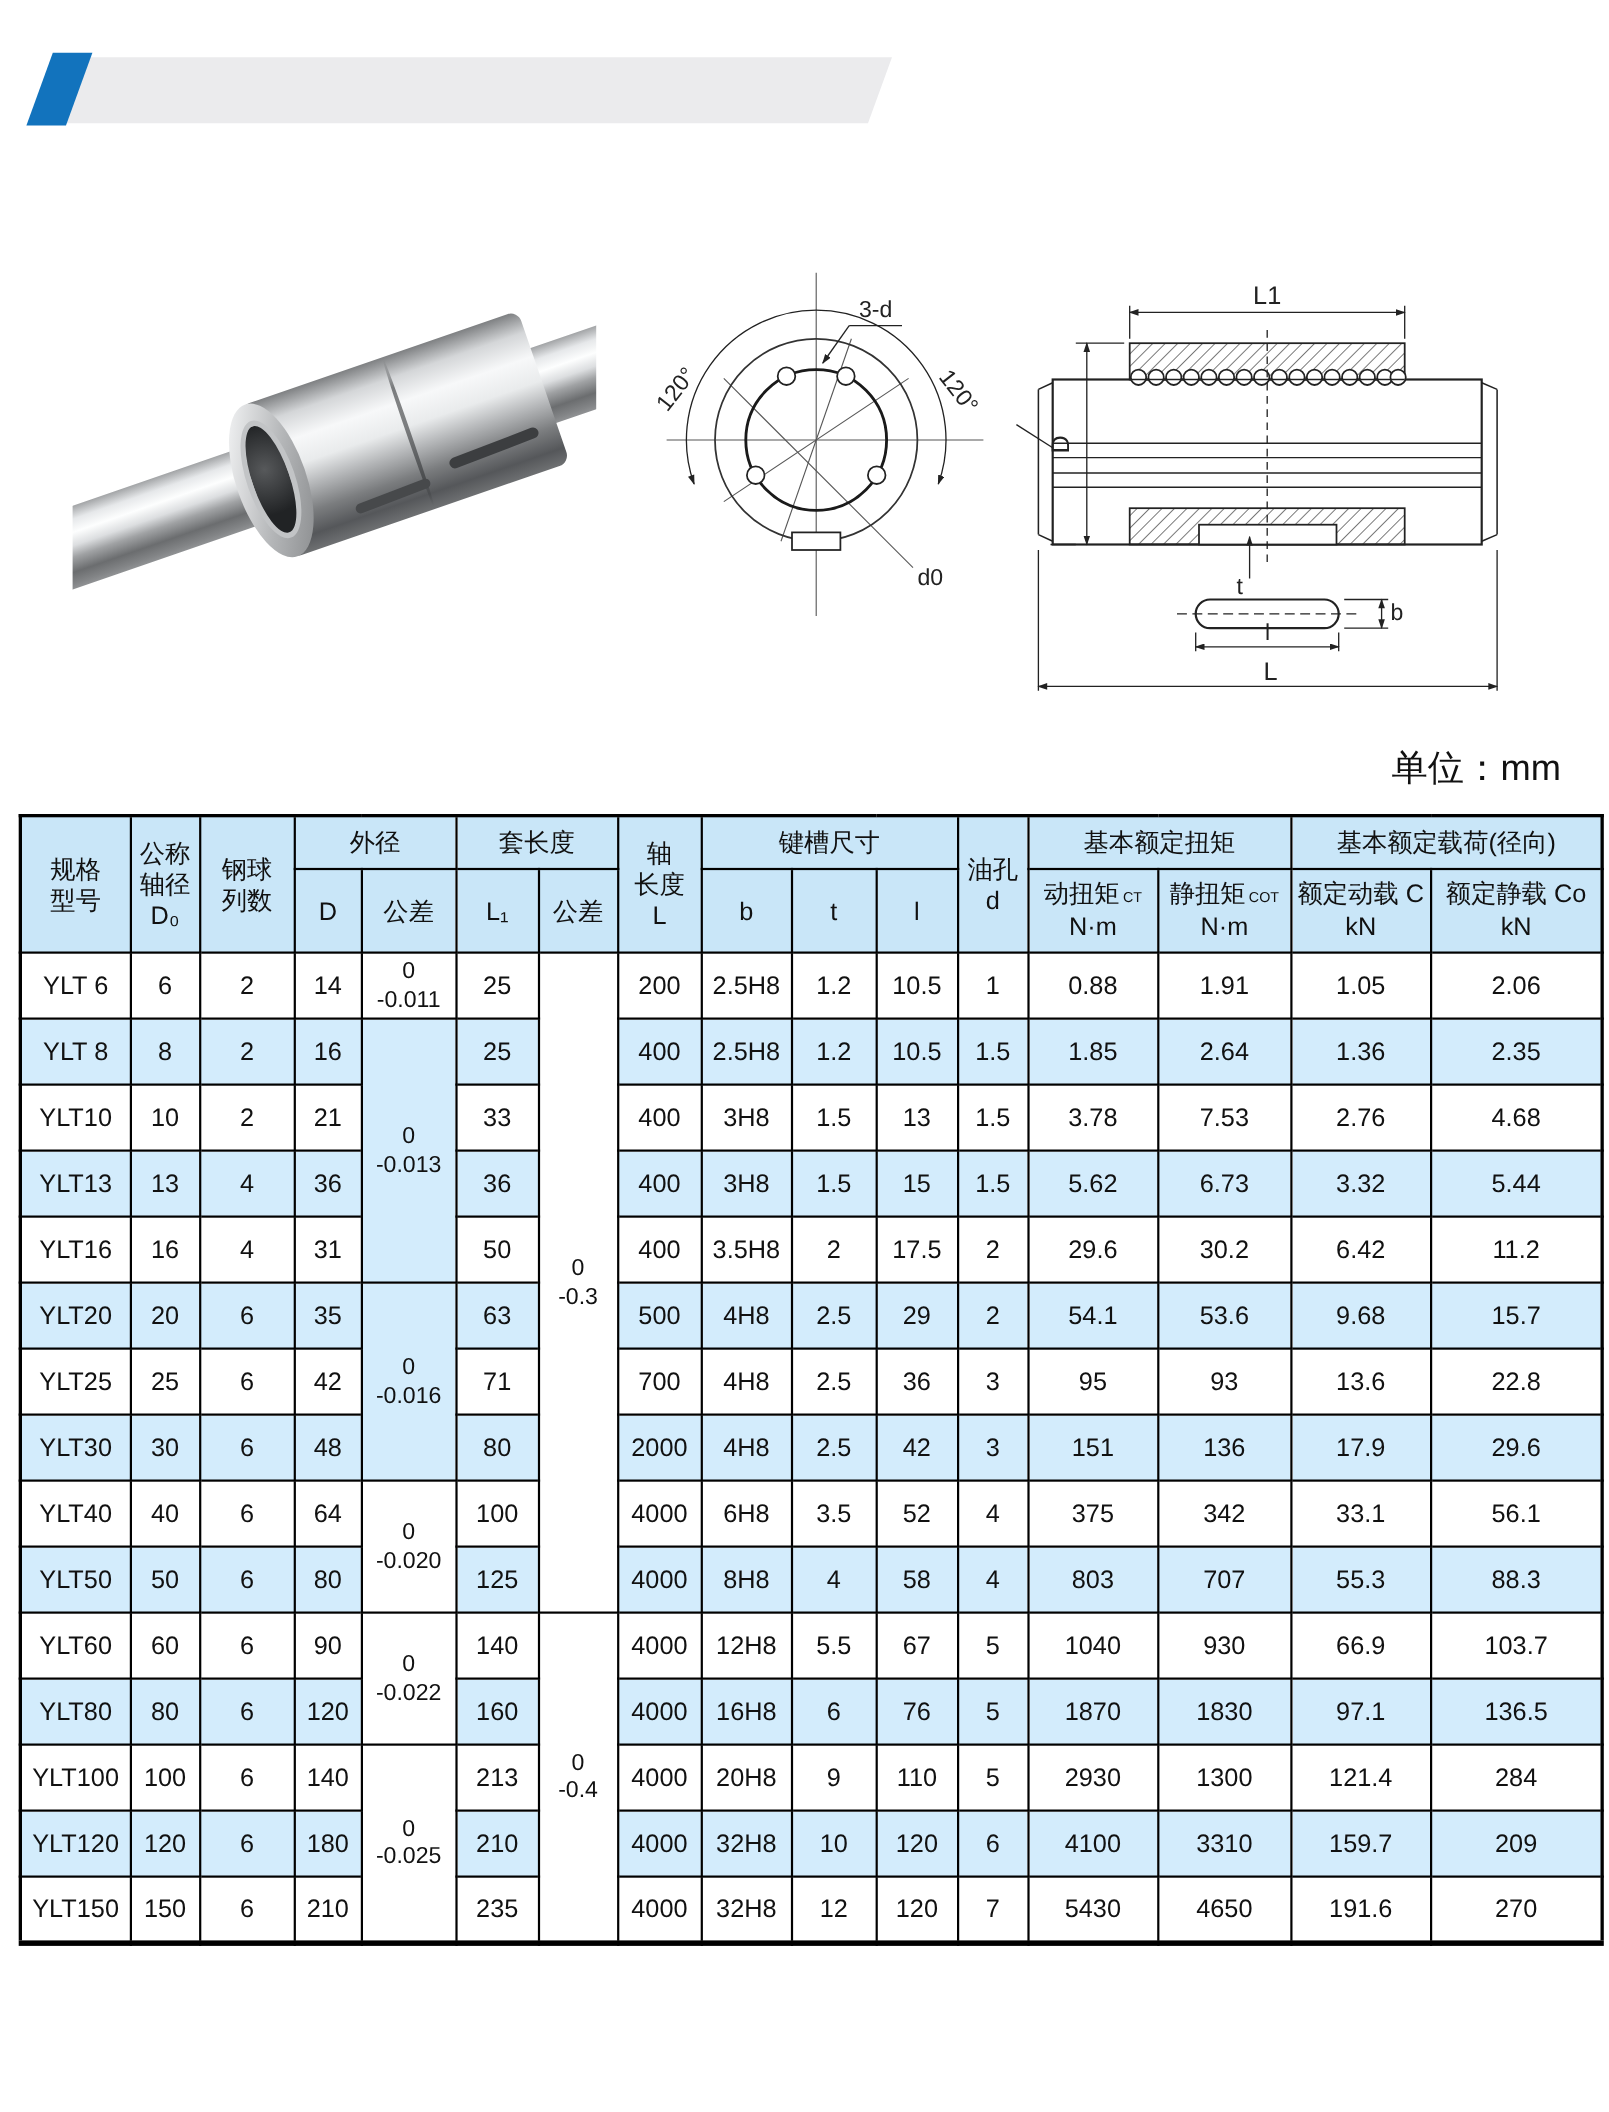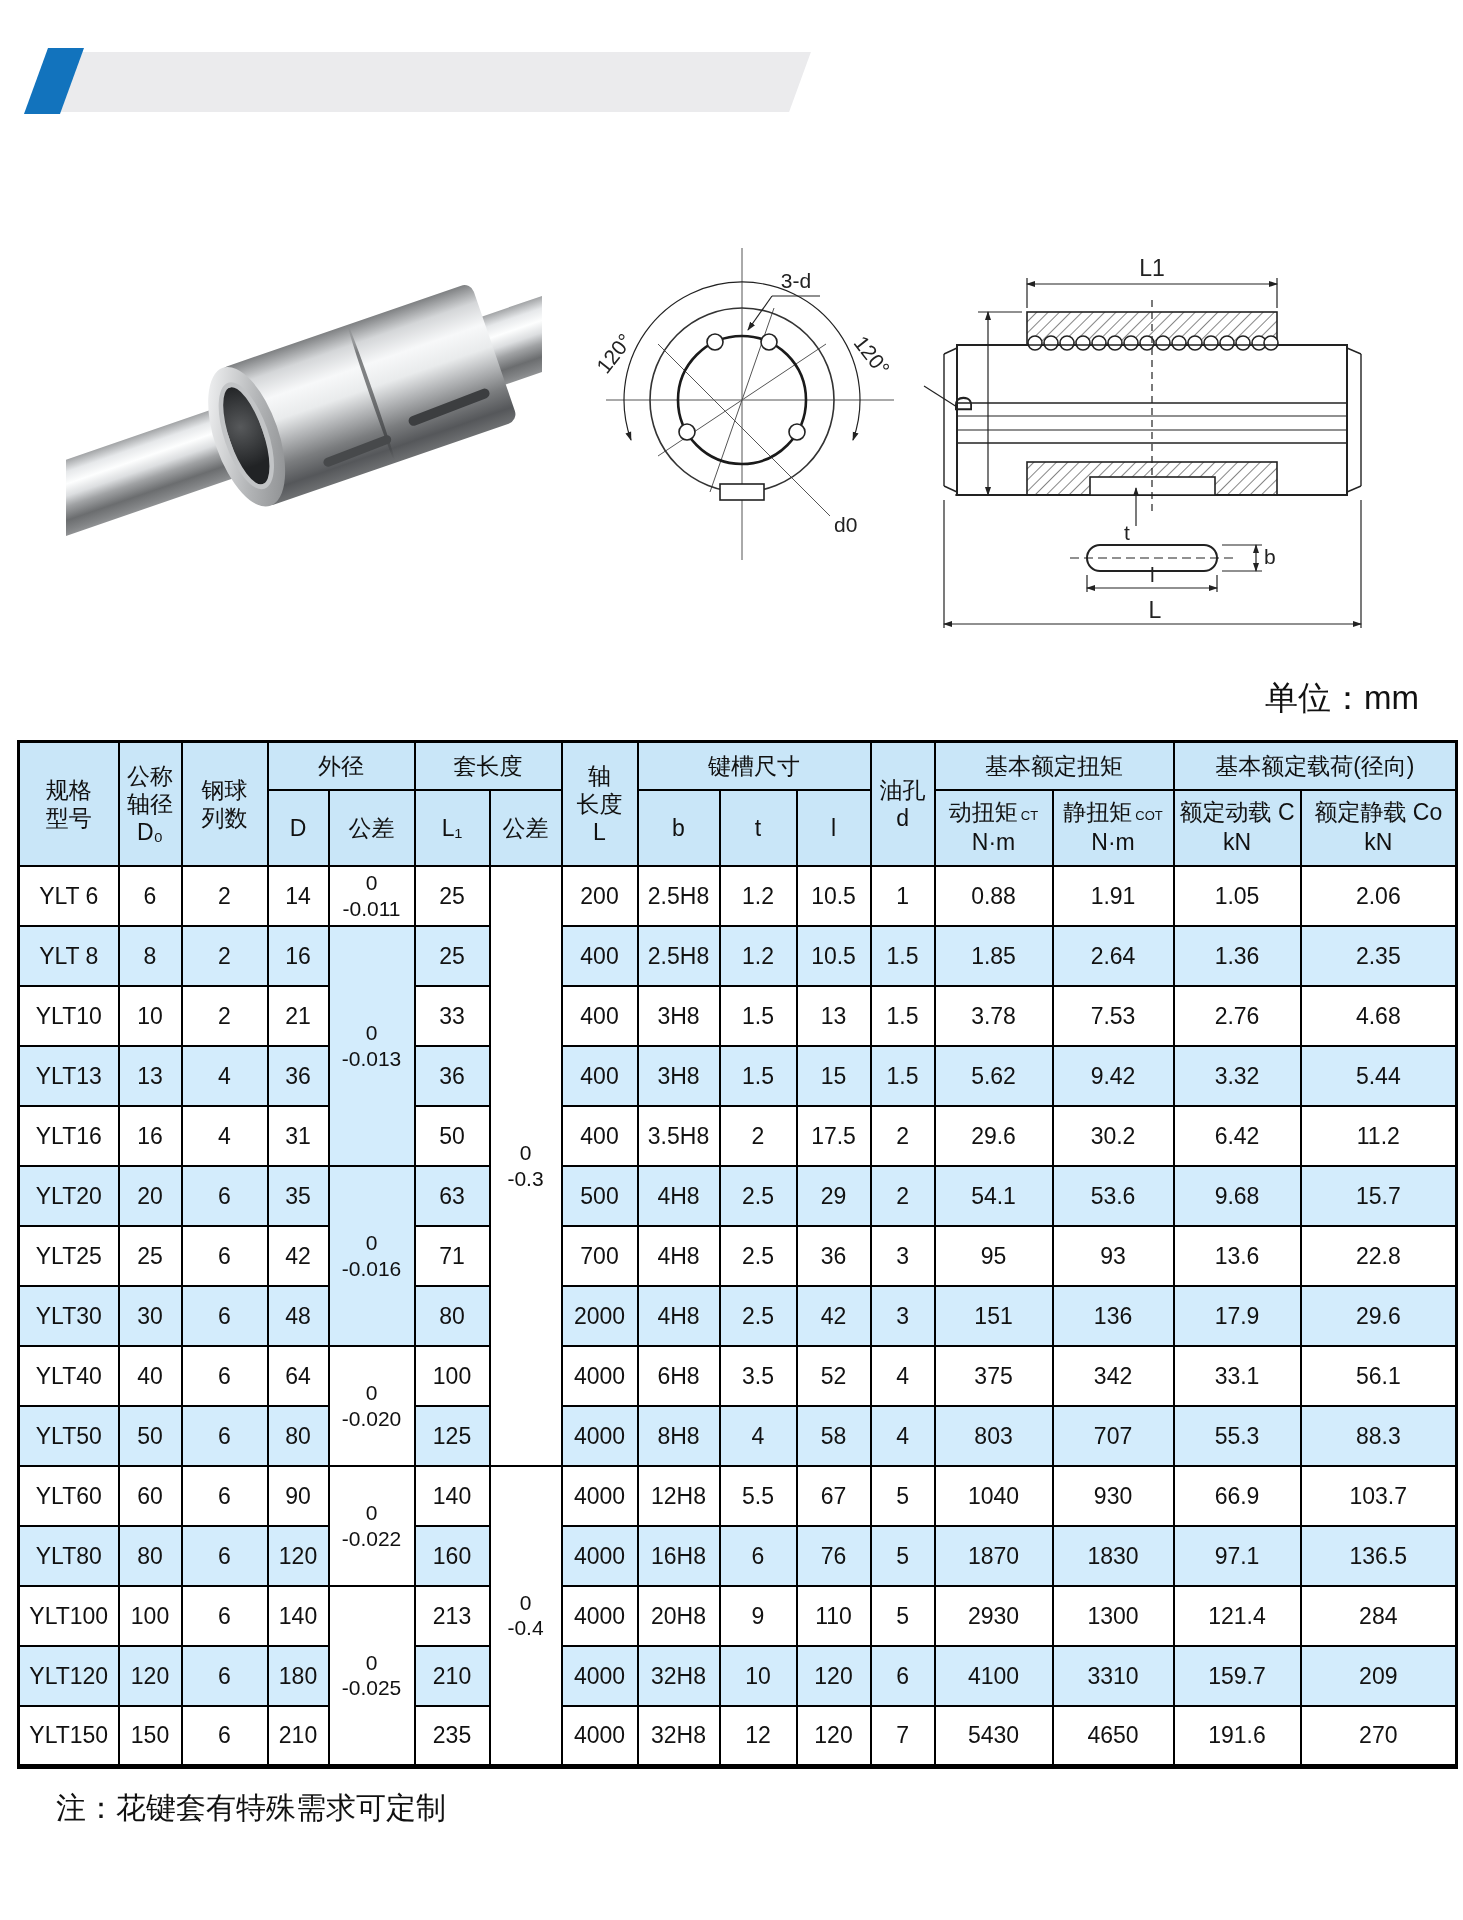--- a/index.html
+++ b/index.html
@@ -319,21 +319,21 @@
           <td>13</td>
           <td>4</td>
           <td>36</td>
           <td>36</td>
           <td>400</td>
           <td>3H8</td>
           <td>1.5</td>
           <td>15</td>
           <td>1.5</td>
           <td>5.62</td>
-          <td>9.42</td>
+          <td>6.73</td>
           <td>3.32</td>
           <td>5.44</td>
         </tr>
         <tr>
           <td>YLT16</td>
           <td>16</td>
           <td>4</td>
           <td>31</td>
           <td>50</td>
           <td>400</td>
@@ -512,15 +512,14 @@
           <td>120</td>
           <td>7</td>
           <td>5430</td>
           <td>4650</td>
           <td>191.6</td>
           <td>270</td>
         </tr>
       </tbody>
   </table>
 
-  <div class="note">注：花键套有特殊需求可定制</div>
 
 </div>
 
 </body></html>

